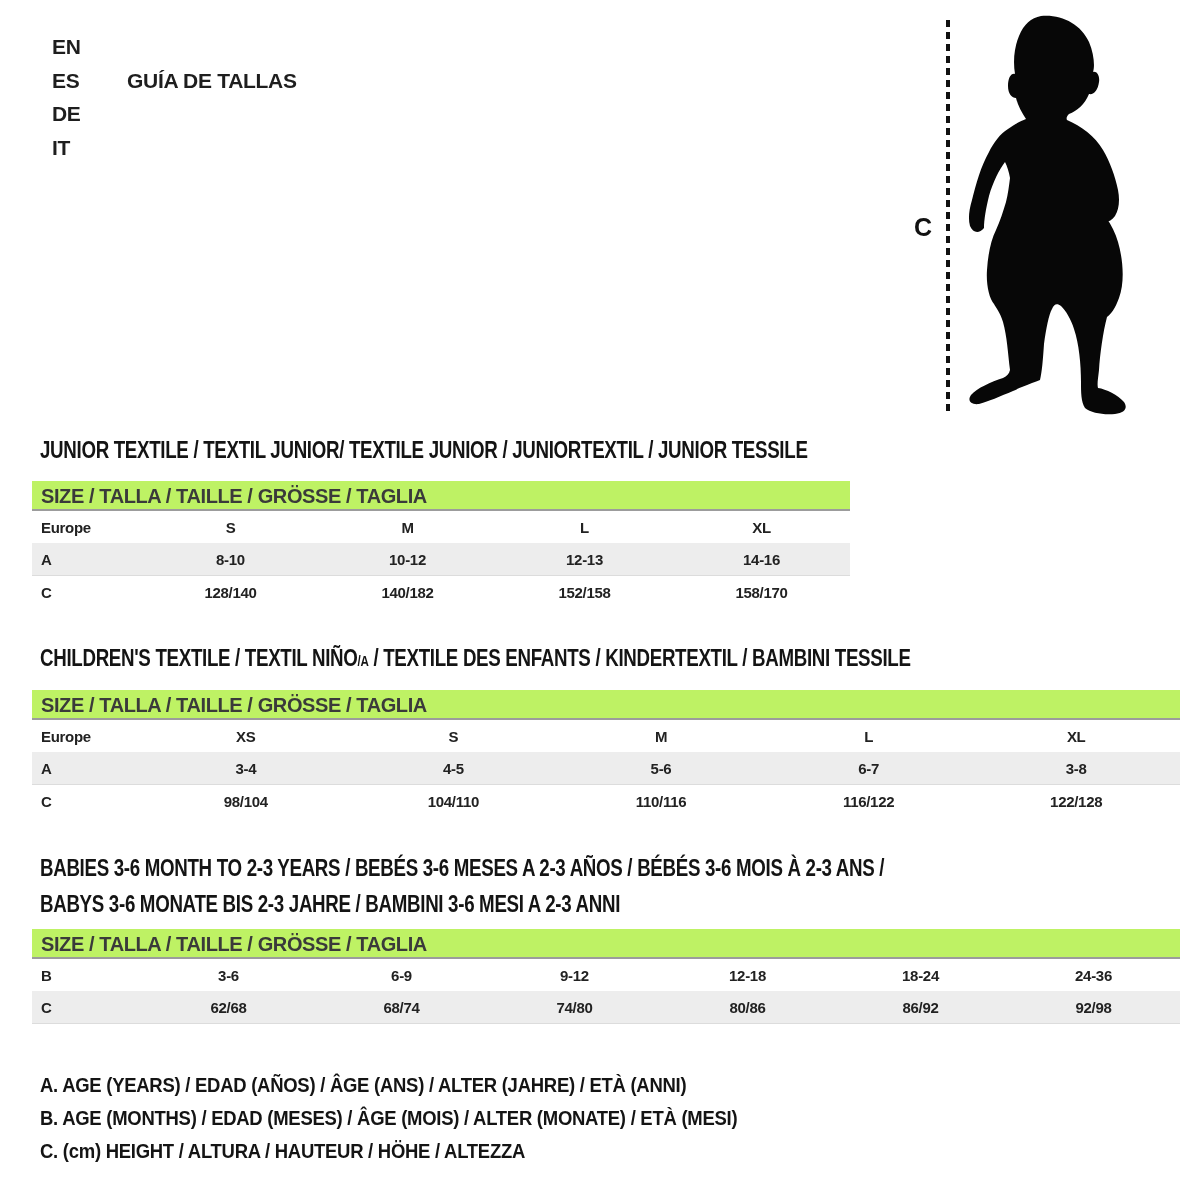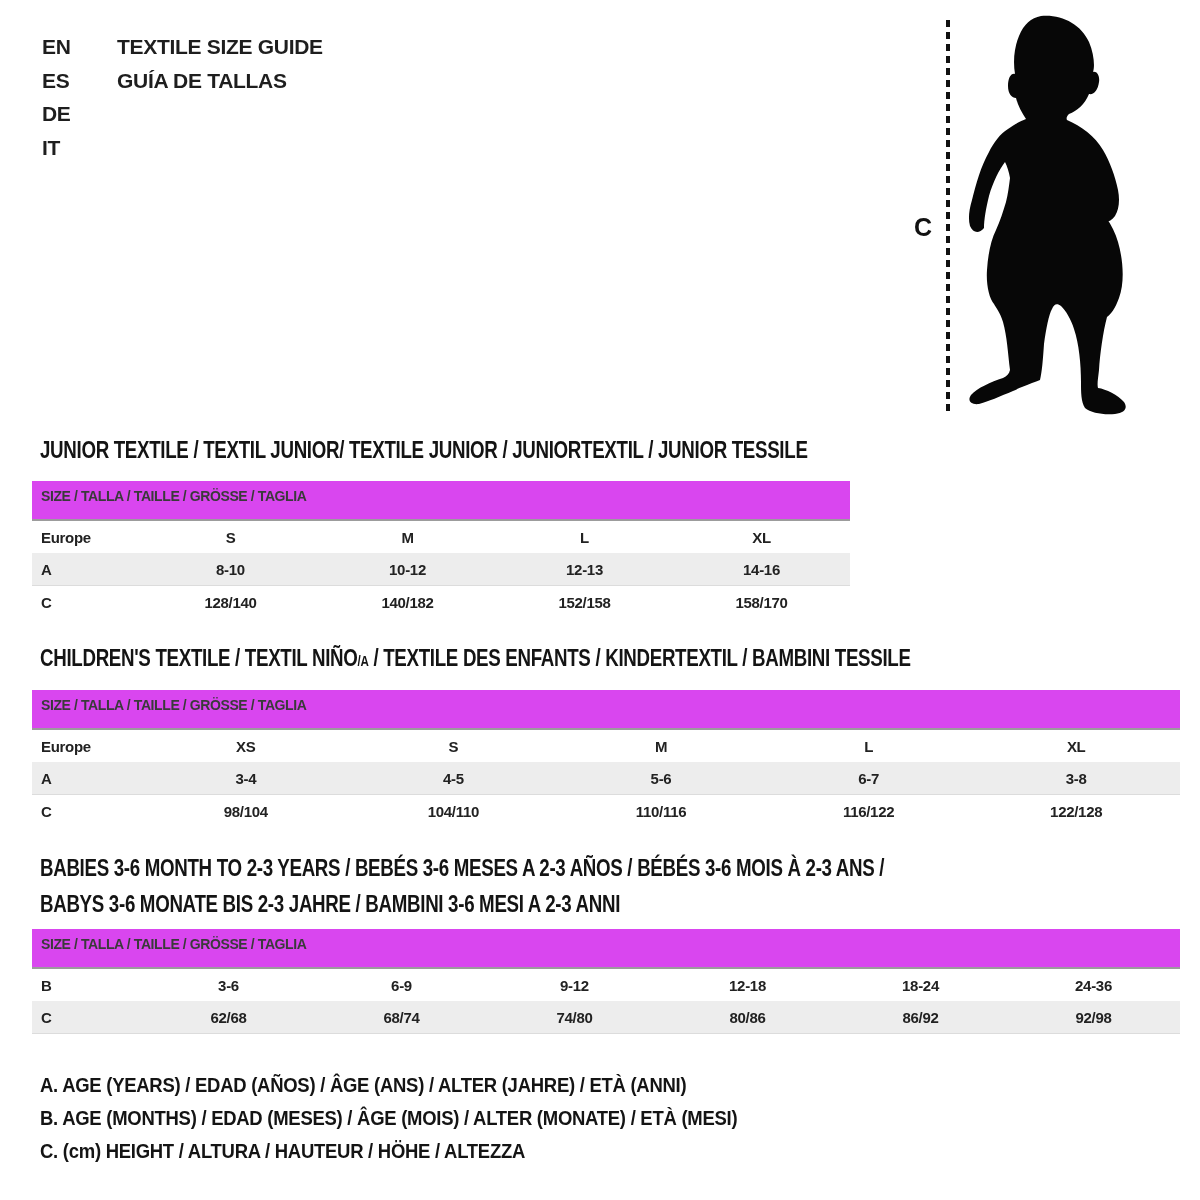--- a/index.html
+++ b/index.html
@@ -1,51 +1,50 @@
 <!DOCTYPE html>
 <html><head>
 <meta charset="utf-8">
 <style>
   html,body{margin:0;padding:0;background:#fff;}
   .canvas{
     position:relative;width:1200px;height:1200px;background:#ffffff;overflow:hidden;
     font-family:"Liberation Sans",sans-serif;font-weight:bold;color:#1e1e1e;
   }
   
-  .lang-block{position:absolute;left:42px;top:30px;font-size:21px;line-height:33.5px;letter-spacing:-0.3px;}
+  .lang-block{position:absolute;left:52px;top:30px;font-size:21px;line-height:33.5px;letter-spacing:-0.3px;}
   .lang-row{display:flex;}
   .lang-code{width:75px;}
   
   .dash-line{position:absolute;left:944px;top:18px;}
   .silhouette{position:absolute;left:963px;top:14px;}
   .measure-label{position:absolute;left:914px;top:213px;font-size:25px;color:#111;}
   
   .sec-title{position:absolute;font-size:24px;letter-spacing:-0.4px;transform:scaleX(0.78);transform-origin:left top;white-space:nowrap;color:#141414;}
   .sec-title .subscript{font-size:0.62em;}
   .sec-title.two-line{line-height:36px;}
   
   .size-table{position:absolute;}
-  .bar{height:40px;line-height:30px;background:#d946ef;border-bottom:2px solid #9c9c9c;
-       padding-left:9px;font-size:14px;color:#3a3a3a;letter-spacing:-0.4px;box-sizing:border-box;}
+  .bar{height:30px;line-height:30px;background:#bef264;border-bottom:2px solid #9c9c9c;
+       padding-left:9px;font-size:20px;color:#3a3a3a;letter-spacing:-0.4px;box-sizing:border-box;}
   .trow{display:flex;height:32px;align-items:center;font-size:15px;letter-spacing:-0.3px;color:#222;}
   .trow.alt{background:#ededed;border-bottom:1px solid #dcdcdc;}
   .tlabel{width:110px;padding-left:9px;box-sizing:border-box;text-align:left;}
   .tcell{flex:1;text-align:center;}
   
   .legend{position:absolute;left:40px;top:1068px;font-size:21px;line-height:33px;letter-spacing:-0.3px;transform:scaleX(0.88);transform-origin:left top;white-space:nowrap;color:#141414;}
 </style>
 </head>
 <body>
 
 <div class="canvas">
 
   <div class="lang-block">
     <div class="lang-row">
       <span class="lang-code">EN</span>
-      <span class="lang-title">TEXTILE SIZE GUIDE</span>
     </div>
     <div class="lang-row">
       <span class="lang-code">ES</span>
       <span class="lang-title">GUÍA DE TALLAS</span>
     </div>
     <div class="lang-row">
       <span class="lang-code">DE</span>
     </div>
     <div class="lang-row">
       <span class="lang-code">IT</span>

